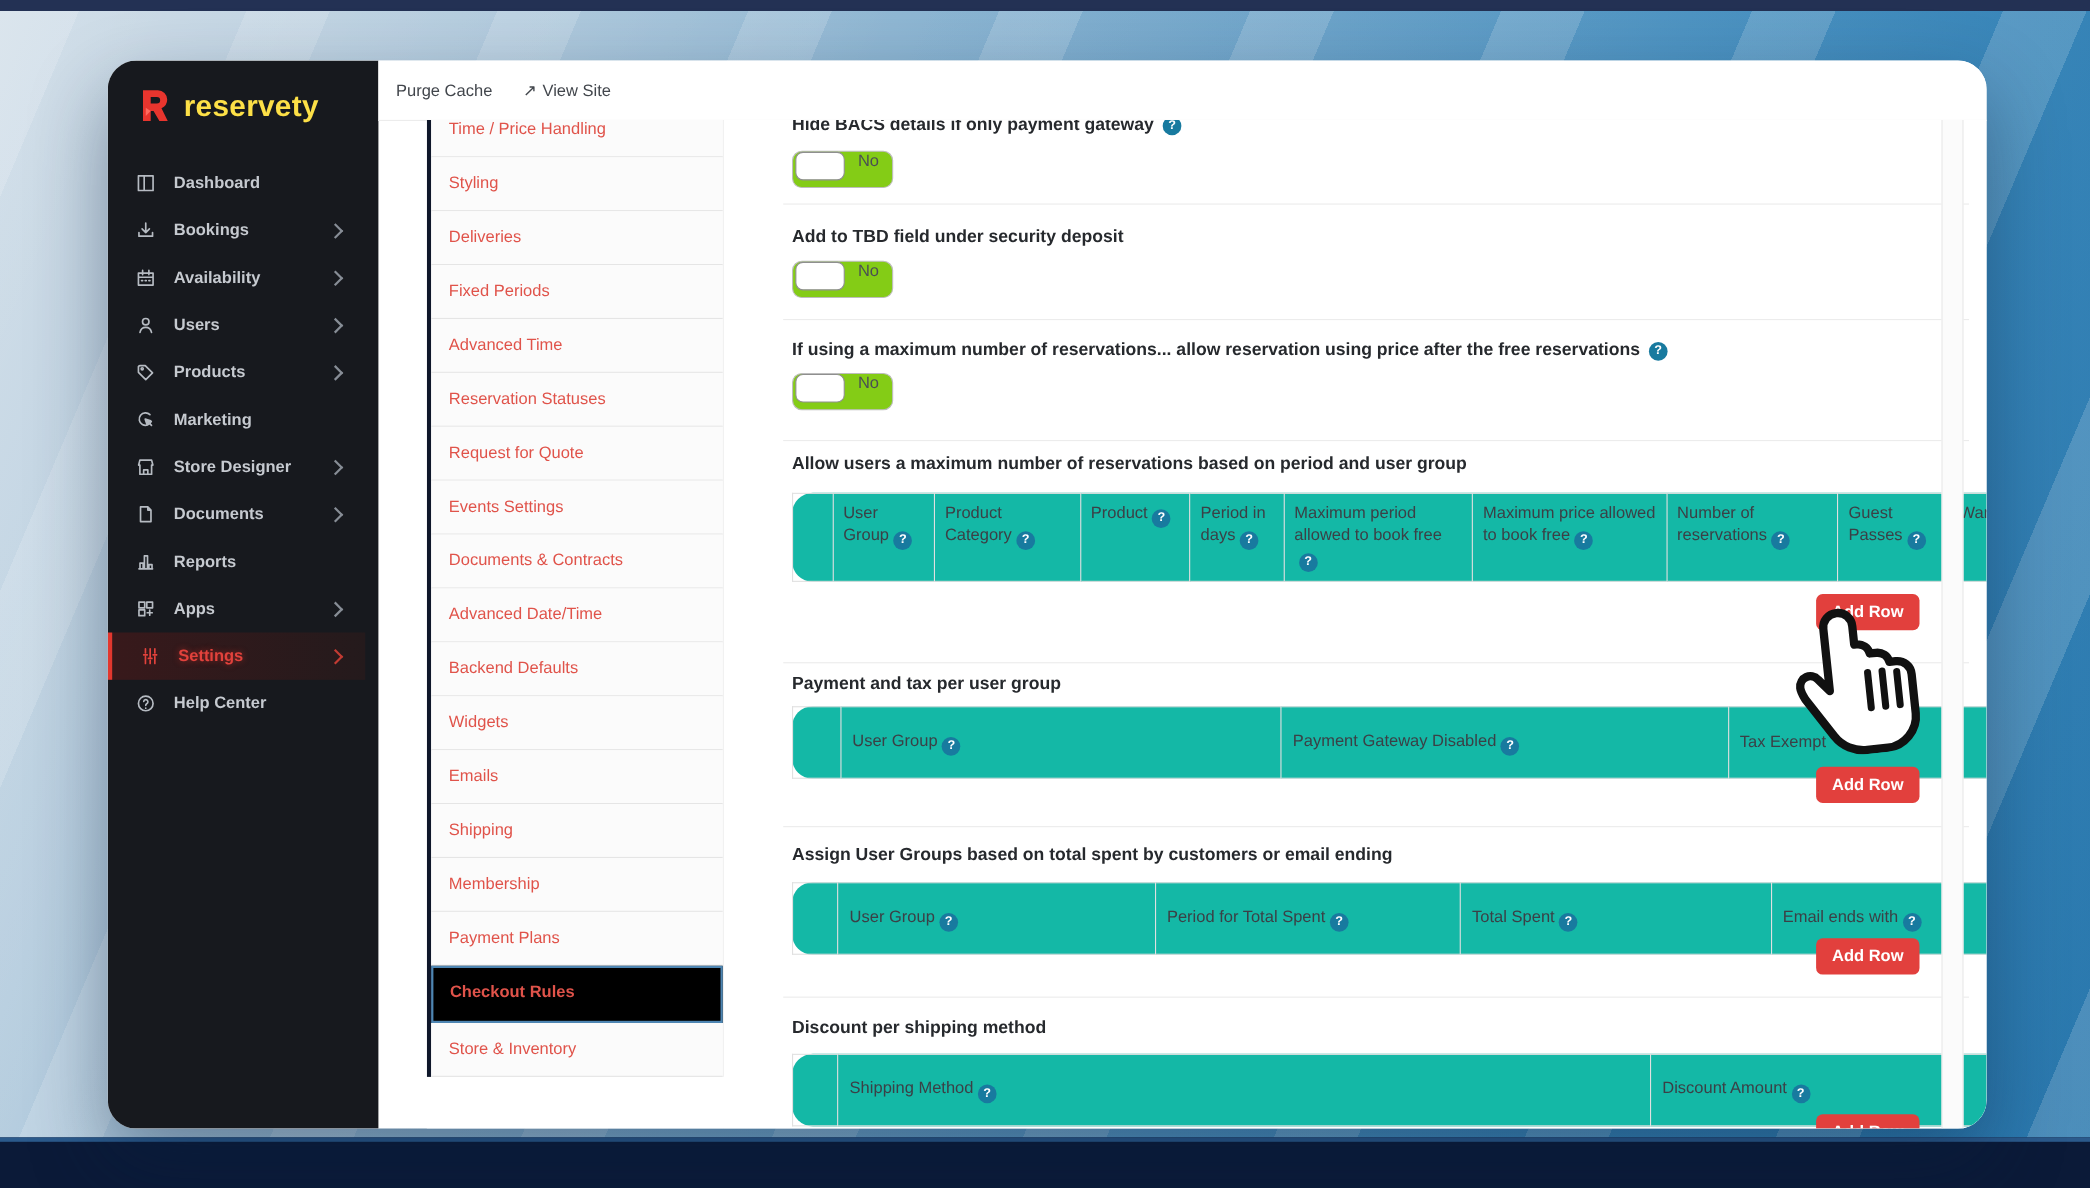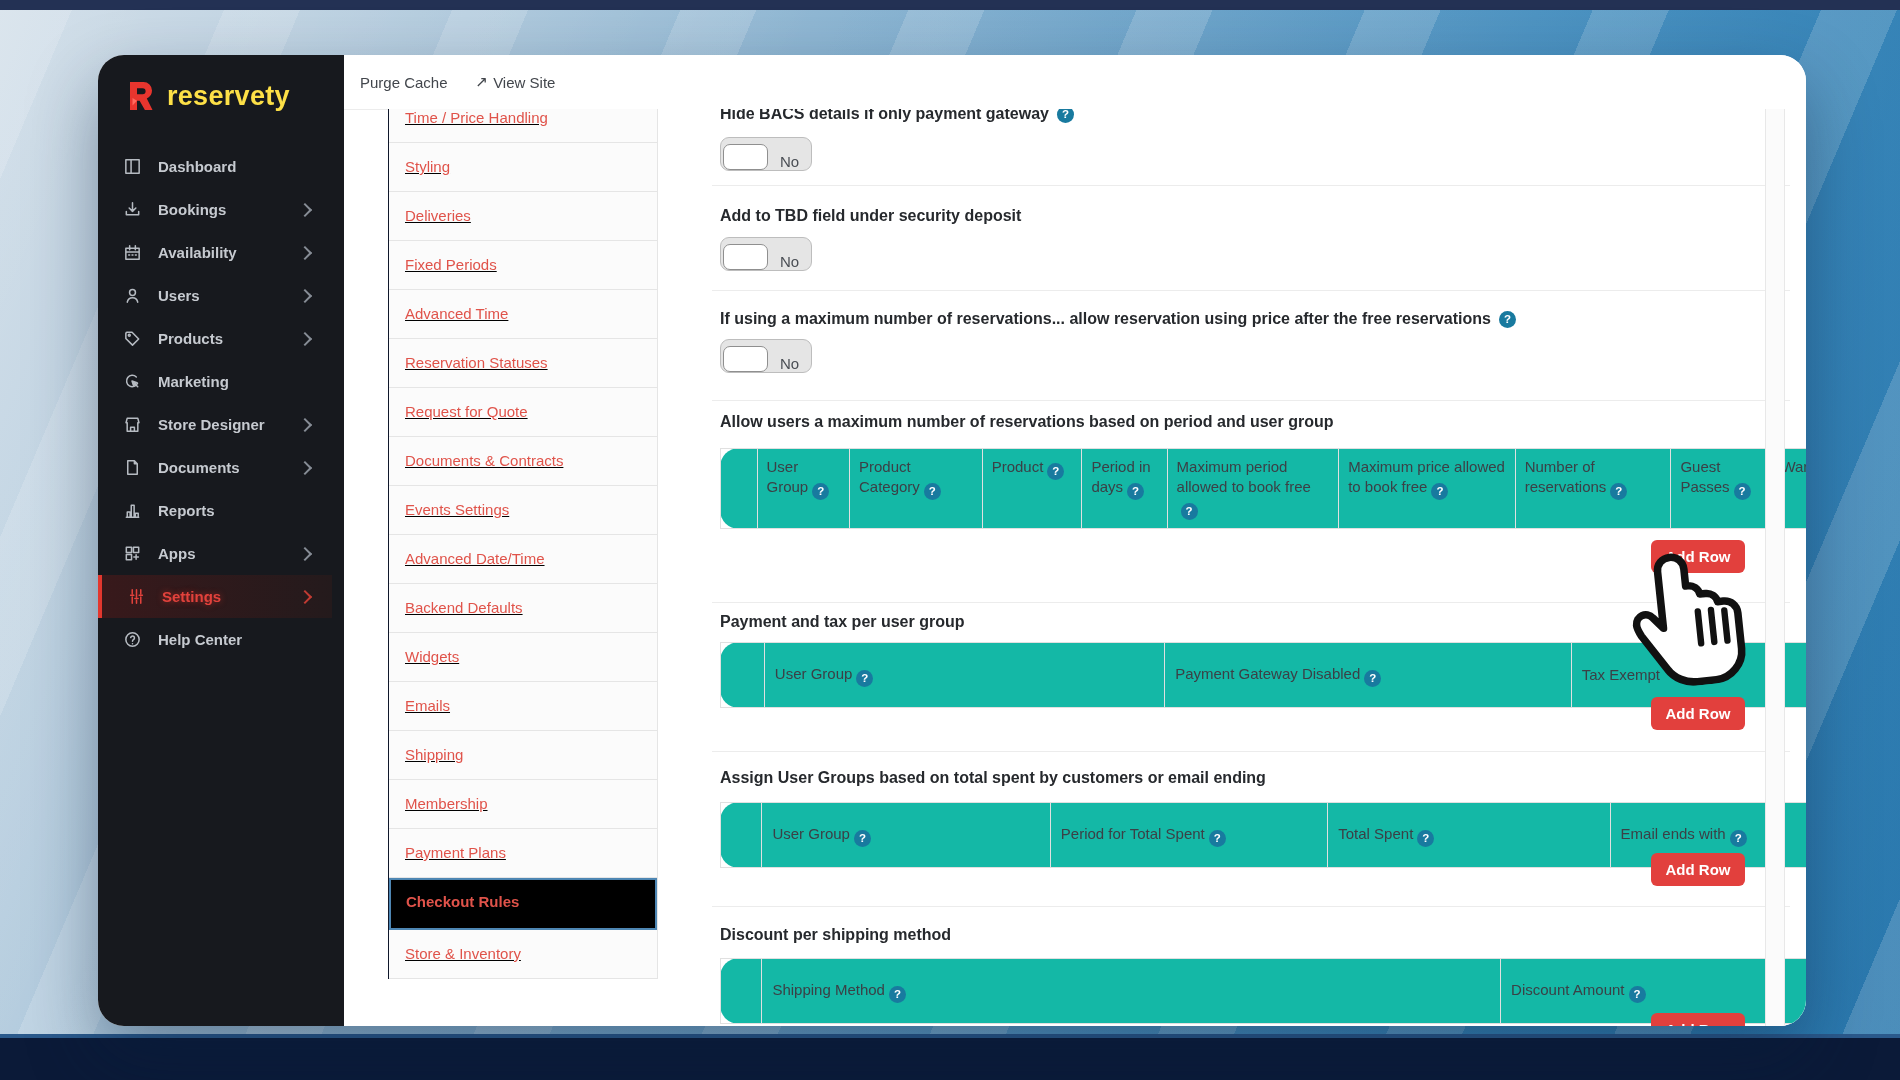--- a/index.html
+++ b/index.html
@@ -38,37 +38,37 @@
   
   .topbar{position:absolute;left:246px;top:0;right:0;height:54px;background:#fff;
     border-bottom:1px solid #ececec;display:flex;align-items:center;}
   .topbar-link{font-size:15px;color:#42464c;font-weight:500;cursor:pointer;display:flex;align-items:center;gap:5px;}
   .tl-purge{margin-left:16px;}
   .tl-view{margin-left:28px;}
   .ext-arrow{font-size:15px;color:#42464c;font-style:normal;}
 
   
   .submenu{position:absolute;left:290px;top:54px;width:270px;bottom:0;overflow:hidden;background:#fff;}
-  .submenu-list{margin-top:-15px;border-left:1px solid #0f172a;border-right:1px solid #e5e5e5;text-decoration:underline;}
+  .submenu-list{margin-top:-15px;border-left:4px solid #0f172a;border-right:1px solid #e5e5e5;}
   .submenu-item{height:48px;line-height:48px;padding-left:16px;background:#fbfbfb;
     border-bottom:1px solid #e5e5e5;color:#e0534a;font-size:15px;cursor:pointer;white-space:nowrap;}
   .submenu-item.selected{background:#000000;border:2px solid #4e86b3;font-weight:700;line-height:44px;padding-left:15px;}
 
   
   .content{position:absolute;left:560px;top:54px;right:0;bottom:0;background:#fff;overflow:hidden;}
   .setting-title,.section-title{position:absolute;left:62px;font-size:16px;font-weight:700;color:#26292d;
     display:flex;align-items:center;gap:8px;white-space:nowrap;}
   .divider{position:absolute;left:54px;width:1078px;height:1px;background:#ececec;}
   .help{display:inline-flex;width:17px;height:17px;border-radius:50%;background:#187a9f;color:#fff;
     font-size:11.5px;font-weight:700;align-items:center;justify-content:center;flex:none;
     vertical-align:-3px;line-height:17px;}
   th .help{display:inline-flex;margin-left:4px;}
 
-  .toggle{position:absolute;left:62px;width:92px;height:34px;background:#e5e5e5;border:1px solid #bdbdbd;
-    border-radius:9px;display:flex;align-items:flex-end;cursor:pointer;box-sizing:border-box;}
+  .toggle{position:absolute;left:62px;width:92px;height:34px;background:#84cc16;border:1px solid #bdbdbd;
+    border-radius:9px;display:flex;align-items:flex-start;cursor:pointer;box-sizing:border-box;}
   .knob{width:45px;height:26px;background:#fff;border:1.5px solid #8f8f8f;border-radius:7px;margin-left:2px;box-sizing:border-box;}
   .toggle-label{flex:1;text-align:center;font-size:15px;color:#4a4e54;}
 
   table.rules{position:absolute;left:62px;width:1218px;border-collapse:collapse;table-layout:fixed;background:#14b8a6;border-radius:19px;}
   table.rules th{border:1px solid #e0e0e0;font-size:15px;font-weight:400;color:#3b4046;text-align:left;
     padding:8px 9px;line-height:20px;}
   table.tall th{vertical-align:top;}
   table.flat th{vertical-align:middle;height:40px;padding:12px 10px;margin-top:45px;}
 
   .add-row{position:absolute;left:993px;width:94px;height:33px;background:#e2403d;color:#fff;border:none;
@@ -222,22 +222,22 @@
 
   <nav class="submenu">
     <div class="submenu-list">
       <div class="submenu-item">Time / Price Handling</div>
       <div class="submenu-item">Styling</div>
       <div class="submenu-item">Deliveries</div>
       <div class="submenu-item">Fixed Periods</div>
       <div class="submenu-item">Advanced Time</div>
       <div class="submenu-item">Reservation Statuses</div>
       <div class="submenu-item">Request for Quote</div>
+      <div class="submenu-item">Events Settings</div>
       <div class="submenu-item">Documents &amp; Contracts</div>
-      <div class="submenu-item">Events Settings</div>
       <div class="submenu-item">Advanced Date/Time</div>
       <div class="submenu-item">Backend Defaults</div>
       <div class="submenu-item">Widgets</div>
       <div class="submenu-item">Emails</div>
       <div class="submenu-item">Shipping</div>
       <div class="submenu-item">Membership</div>
       <div class="submenu-item">Payment Plans</div>
       <div class="submenu-item selected">Checkout Rules</div>
       <div class="submenu-item">Store &amp; Inventory</div>
     </div>

